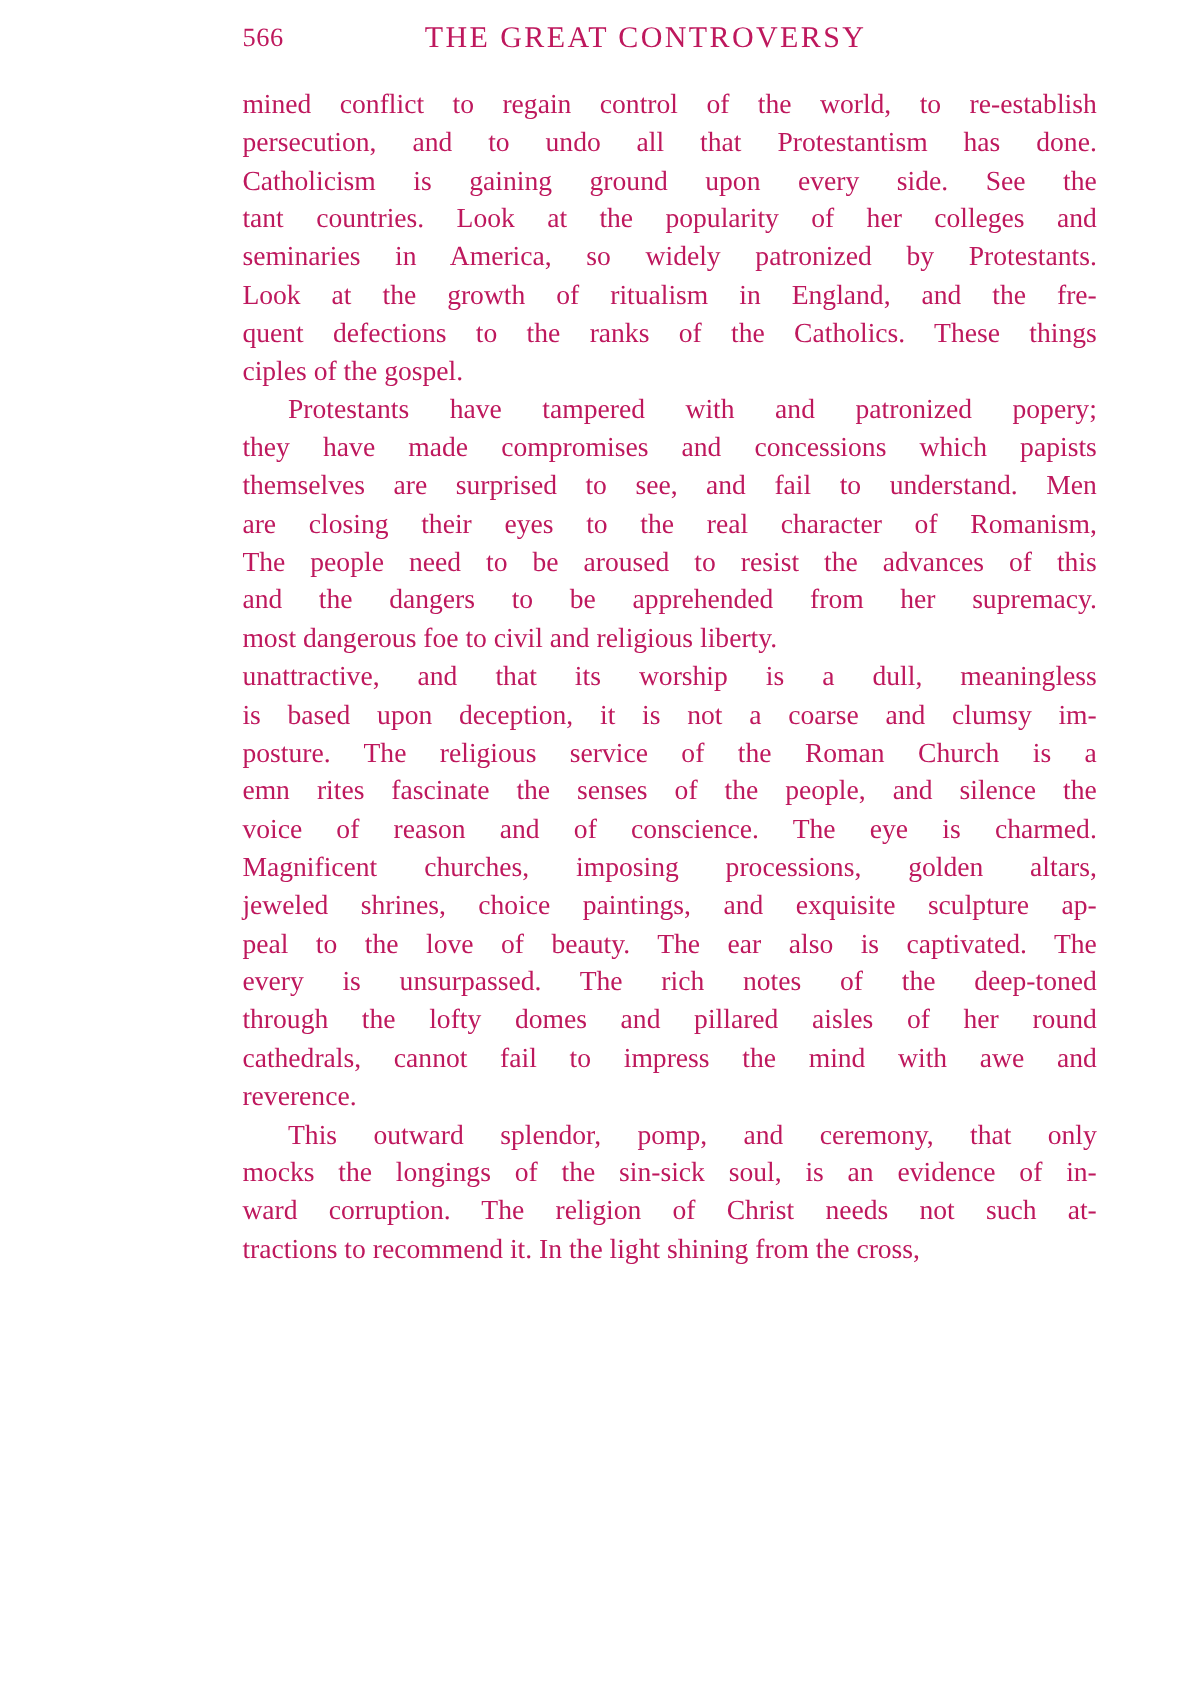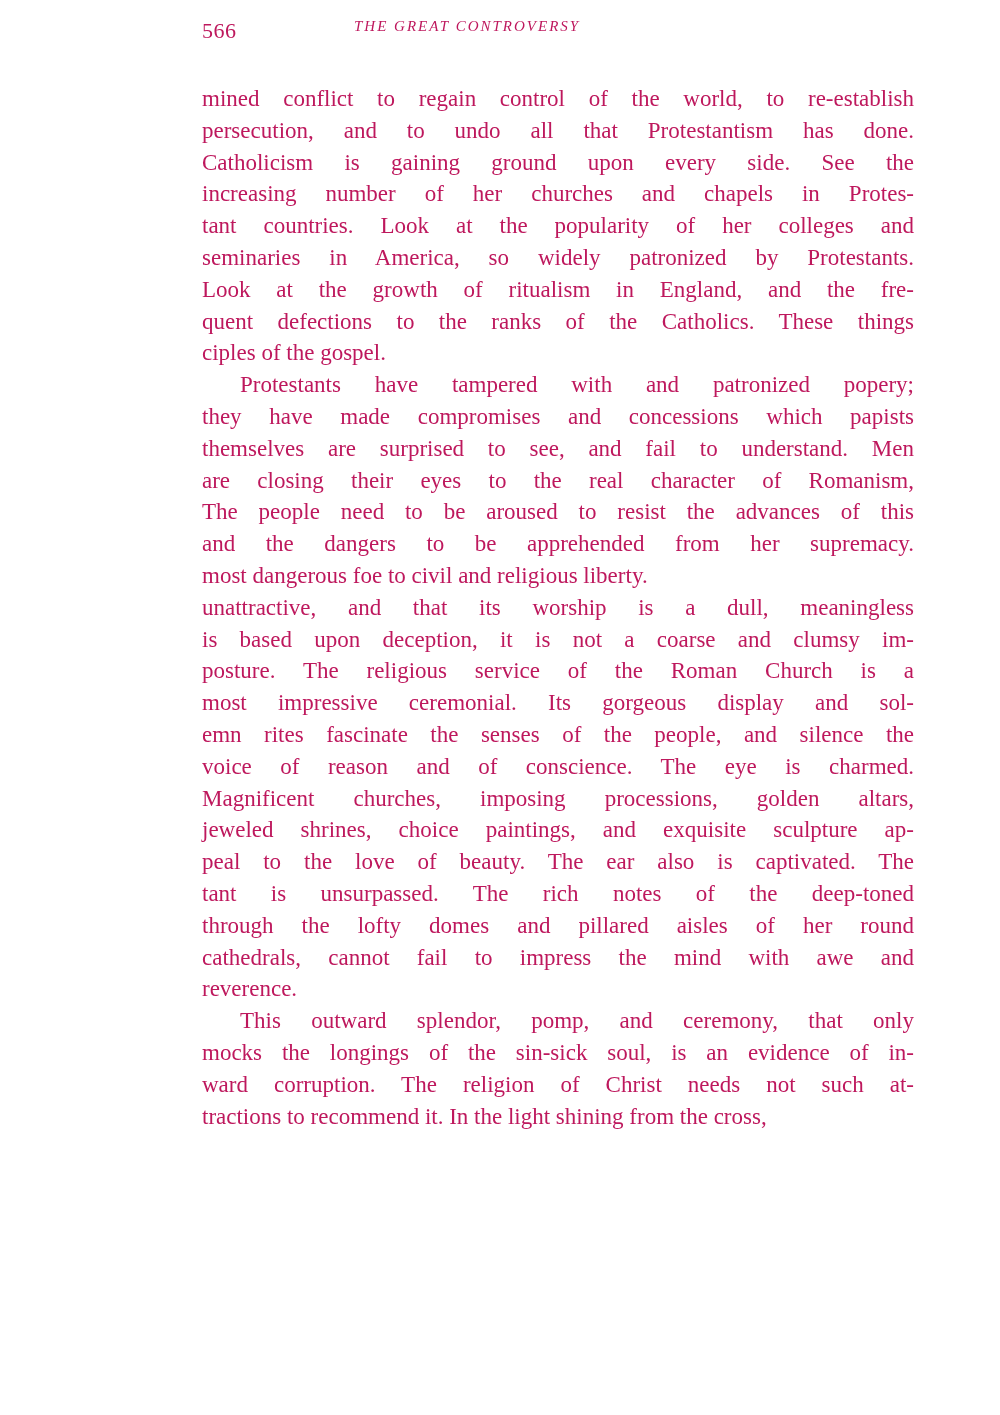--- a/index.html
+++ b/index.html
@@ -11,24 +11,24 @@
   }
   .header {
     position: absolute; top: 18px; left: 202px; width: 712px; height: 30px;
   }
   .page-number {
     position: absolute; left: 0; top: 0;
     font-size: 22px; letter-spacing: 0.5px;
   }
   .running-title {
     position: absolute; left: 152px; top: 0;
-    font-size: 15px; font-style: italic; letter-spacing: 2px;
+    font-size: 25px; letter-spacing: 2px;
   }
   .body-text {
-    position: absolute; top: 71px; left: 202px; width: 712px; margin-top: 12px;
+    position: absolute; top: 71px; left: 202px; width: 712px;
   }
   .line {
     display: block; height: 31.8px; line-height: 31.8px;
     font-size: 23px; white-space: nowrap;
     text-align: justify; text-align-last: justify;
   }
   .line.last { text-align-last: left; }
   .line.indent { padding-left: 38px; }
 </style>
 </head>
@@ -37,47 +37,45 @@
 <div class="page">
   <div class="header">
     <span class="page-number">566</span>
     <span class="running-title">THE GREAT CONTROVERSY</span>
   </div>
   <div class="body-text" id="body-text">
       <div>
         <span class="line">mined conflict to regain control of the world, to re-establish</span>
         <span class="line">persecution, and to undo all that Protestantism has done.</span>
         <span class="line">Catholicism is gaining ground upon every side.  See the</span>
-        <span class="line">increasing number of her churches and chapels in Protes-</span>
         <span class="line">tant countries.  Look at the popularity of her colleges and</span>
         <span class="line">seminaries in America, so widely patronized by Protestants.</span>
         <span class="line">Look at the growth of ritualism in England, and the fre-</span>
         <span class="line">quent defections to the ranks of the Catholics.  These things</span>
         <span class="line last">ciples of the gospel.</span>
       </div>
       <div>
         <span class="line indent">Protestants have tampered with and patronized popery;</span>
         <span class="line">they have made compromises and concessions which papists</span>
         <span class="line">themselves are surprised to see, and fail to understand.  Men</span>
         <span class="line">are closing their eyes to the real character of Romanism,</span>
         <span class="line">The people need to be aroused to resist the advances of this</span>
         <span class="line">and the dangers to be apprehended from her supremacy.</span>
         <span class="line last">most dangerous foe to civil and religious liberty.</span>
       </div>
       <div>
         <span class="line">unattractive, and that its worship is a dull, meaningless</span>
         <span class="line">is based upon deception, it is not a coarse and clumsy im-</span>
         <span class="line">posture.  The religious service of the Roman Church is a</span>
-        <span class="line">most impressive ceremonial.  Its gorgeous display and sol-</span>
         <span class="line">emn rites fascinate the senses of the people, and silence the</span>
         <span class="line">voice of reason and of conscience.  The eye is charmed.</span>
         <span class="line">Magnificent churches, imposing processions, golden altars,</span>
         <span class="line">jeweled shrines, choice paintings, and exquisite sculpture ap-</span>
         <span class="line">peal to the love of beauty.  The ear also is captivated.  The</span>
-        <span class="line">tant is unsurpassed.  The rich notes of the deep-toned</span>
+        <span class="line">every is unsurpassed.  The rich notes of the deep-toned</span>
         <span class="line">through the lofty domes and pillared aisles of her round</span>
         <span class="line">cathedrals, cannot fail to impress the mind with awe and</span>
         <span class="line last">reverence.</span>
       </div>
       <div>
         <span class="line indent">This outward splendor, pomp, and ceremony, that only</span>
         <span class="line">mocks the longings of the sin-sick soul, is an evidence of in-</span>
         <span class="line">ward corruption.  The religion of Christ needs not such at-</span>
         <span class="line last">tractions to recommend it.  In the light shining from the cross,</span>
       </div>

